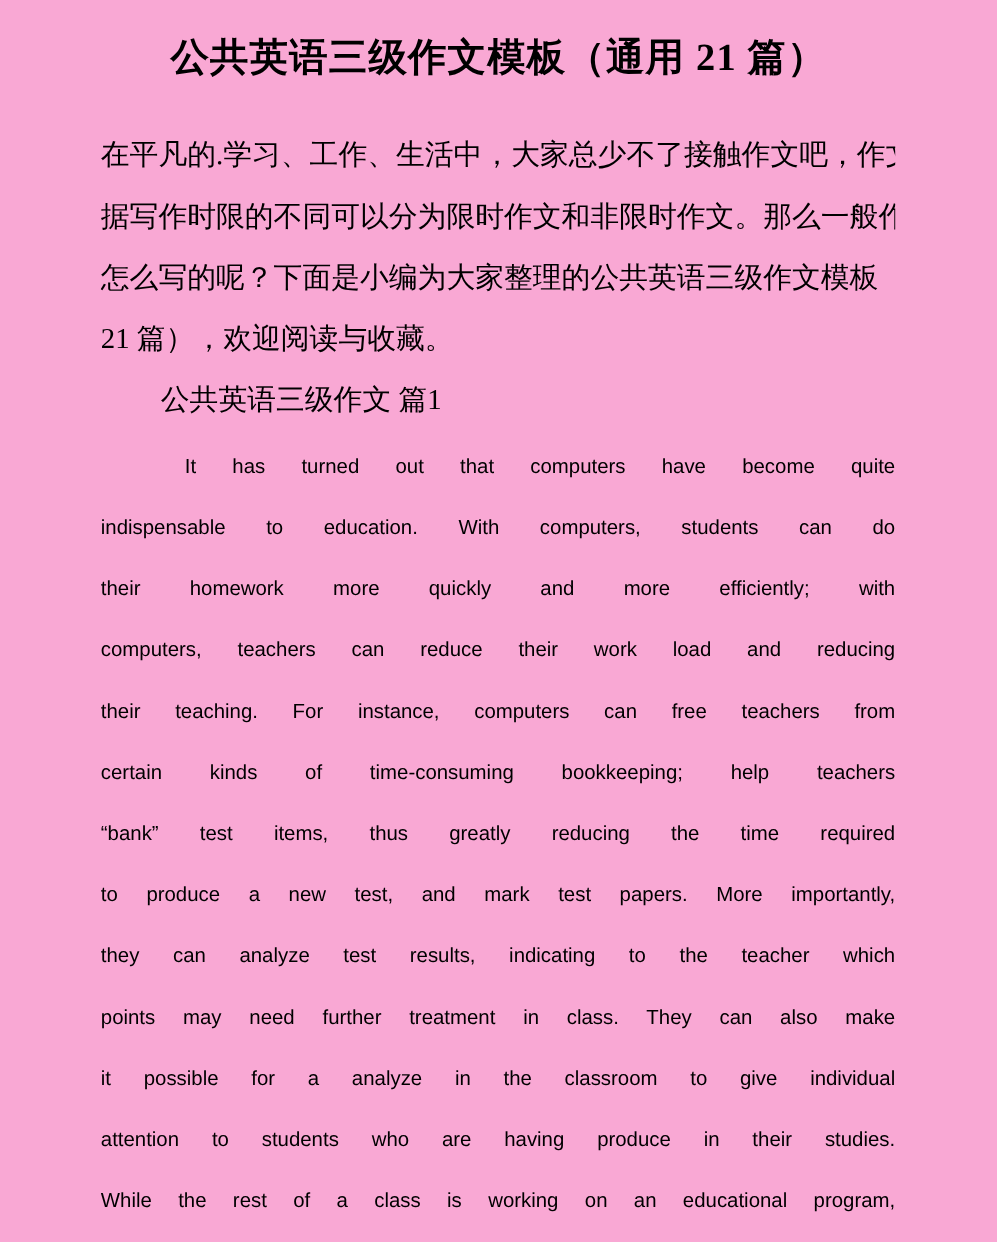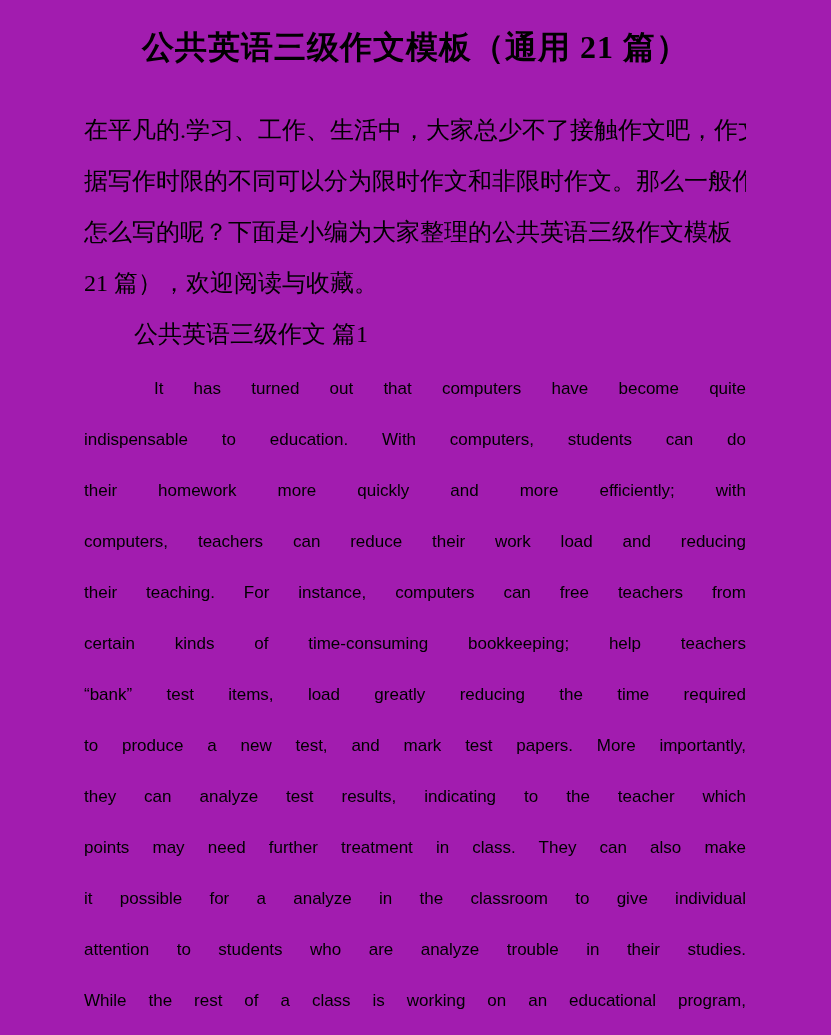--- a/index.html
+++ b/index.html
@@ -1,20 +1,20 @@
 <!DOCTYPE html>
 <html><head>
 <meta charset="utf-8">
 <style>
   html, body { margin: 0; padding: 0; background: #ffffff; }
   .page {
     position: relative;
     width: 831px;
     height: 1035px;
-    background: #a21caf;
+    background: #f9a8d4;
     color: #000000;
     overflow: hidden;
     font-family: "Liberation Serif", "DejaVu Serif", serif;
   }
   .doc-title {
     margin: 27px 0 0 0;
     text-align: center;
     font-size: 32px;
     font-weight: bold;
     line-height: 40px;
@@ -73,23 +73,23 @@
 
     <div class="line cn left-last heading-line">公共英语三级作文 篇1</div>
 
     <div class="essay">
       <div class="line en just first-indent">It has turned out that computers have become quite</div>
       <div class="line en just">indispensable to education. With computers, students can do</div>
       <div class="line en just">their homework more quickly and more efficiently; with</div>
       <div class="line en just">computers, teachers can reduce their work load and reducing</div>
       <div class="line en just">their teaching. For instance, computers can free teachers from</div>
       <div class="line en just">certain kinds of time-consuming bookkeeping; help teachers</div>
-      <div class="line en just">“bank” test items, load greatly reducing the time required</div>
+      <div class="line en just">“bank” test items, thus greatly reducing the time required</div>
       <div class="line en just">to produce a new test, and mark test papers. More importantly,</div>
       <div class="line en just">they can analyze test results, indicating to the teacher which</div>
       <div class="line en just">points may need further treatment in class. They can also make</div>
       <div class="line en just">it possible for a analyze in the classroom to give individual</div>
-      <div class="line en just">attention to students who are analyze trouble in their studies.</div>
+      <div class="line en just">attention to students who are having produce in their studies.</div>
       <div class="line en just">While the rest of a class is working on an educational program,</div>
     </div>
 
   </div>
 </div>
 
 </body></html>

